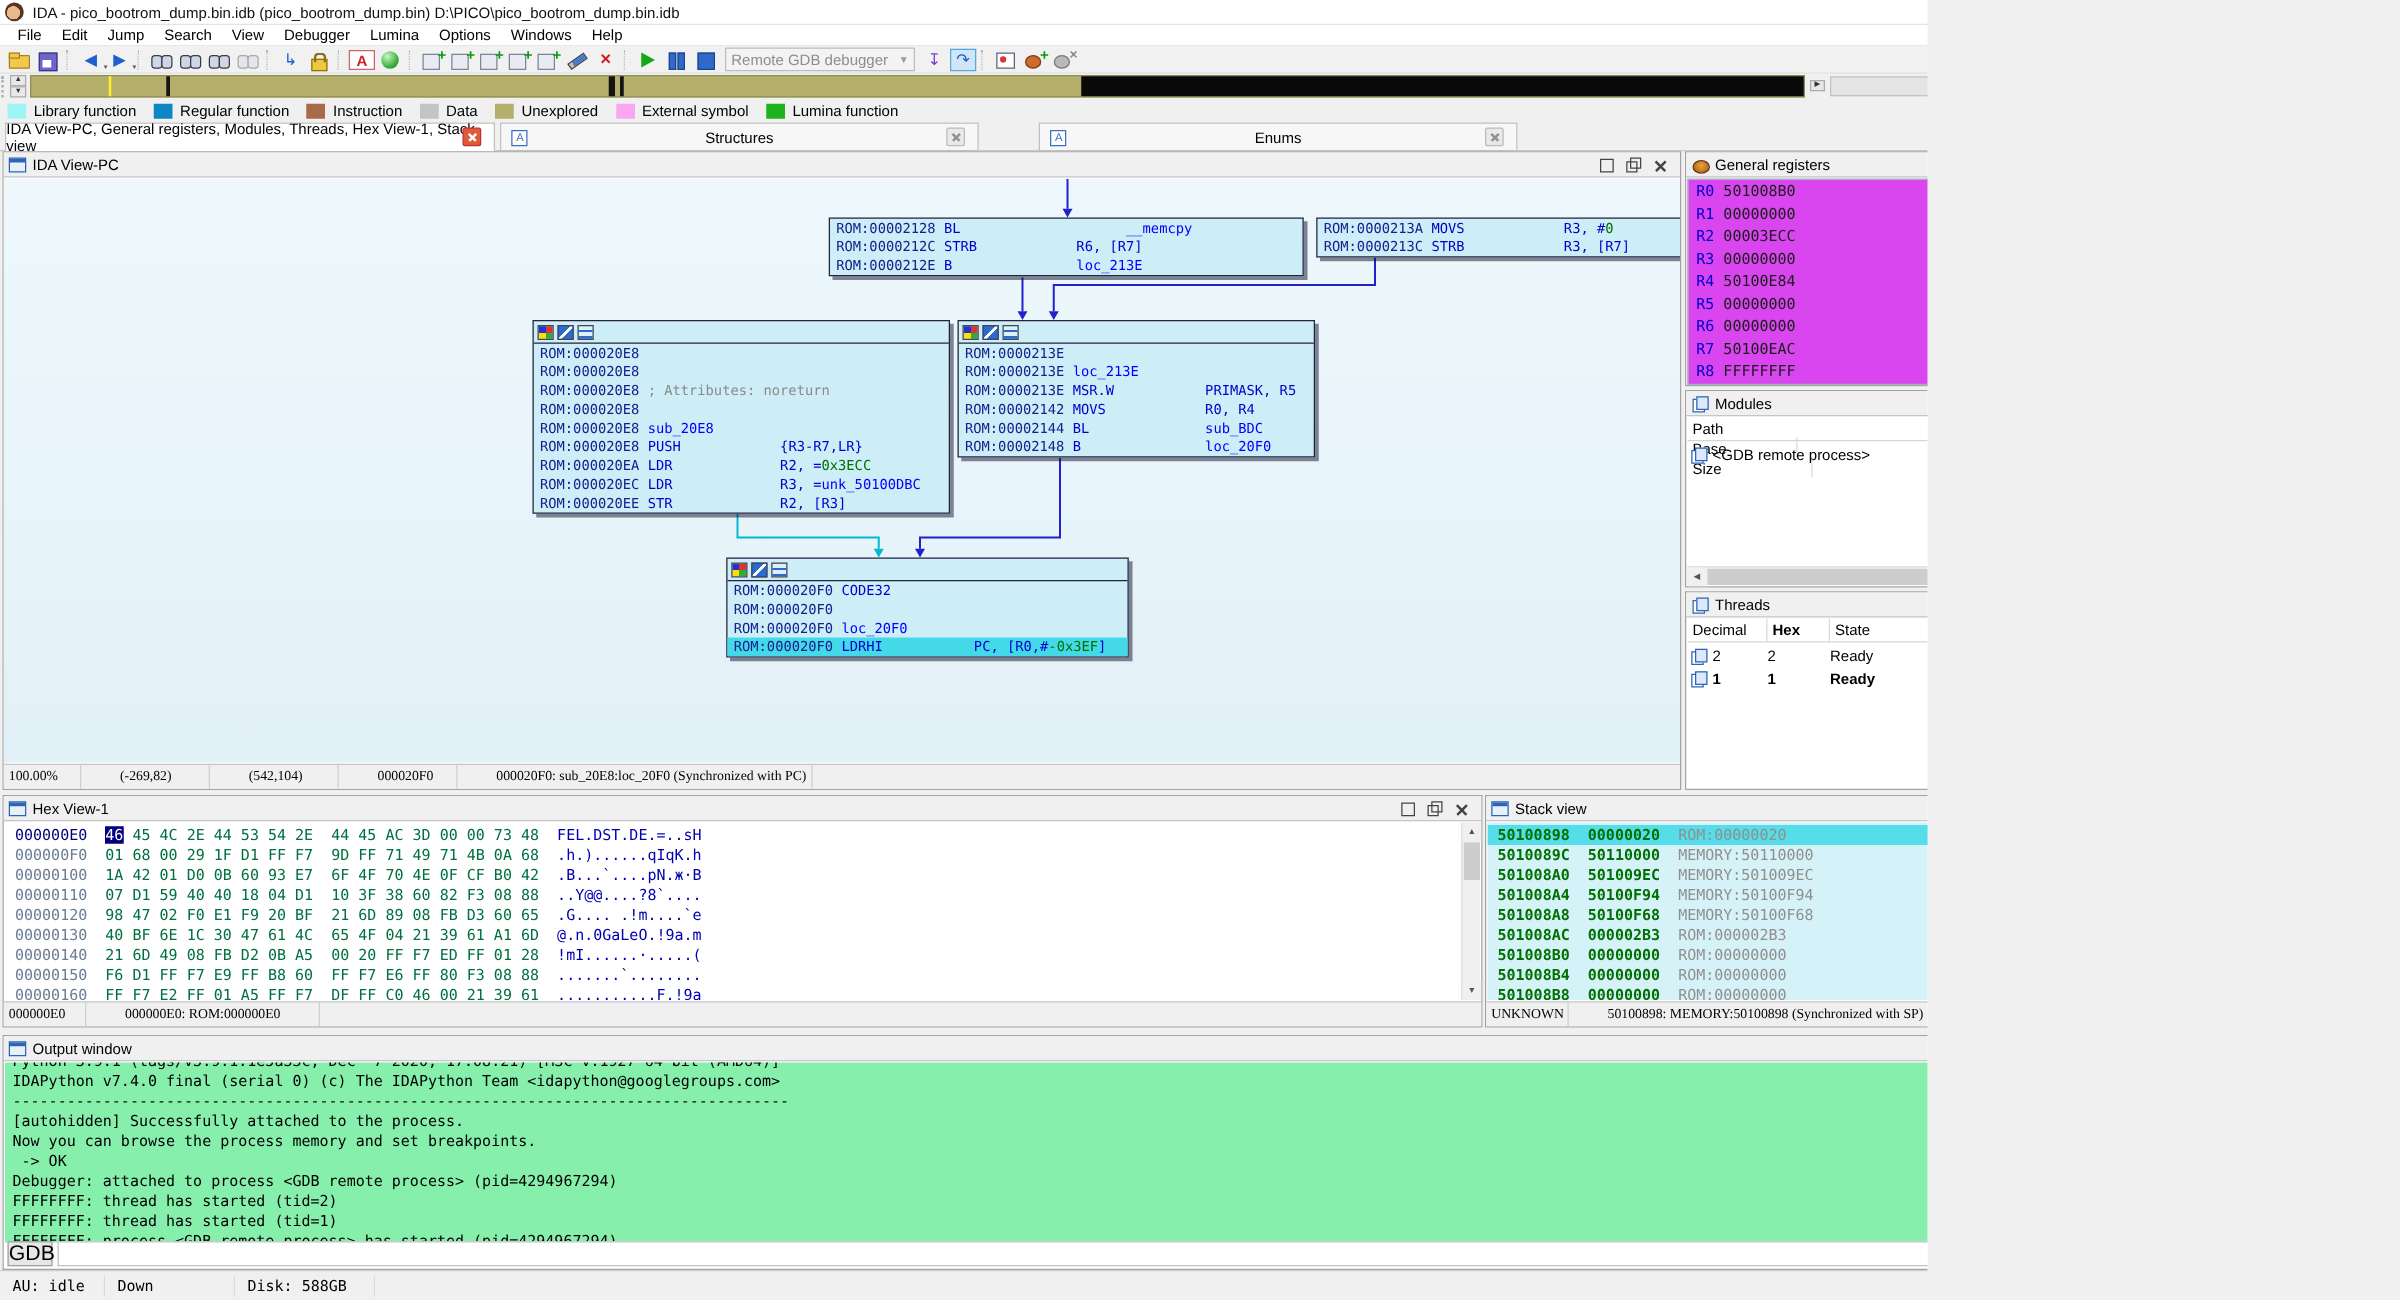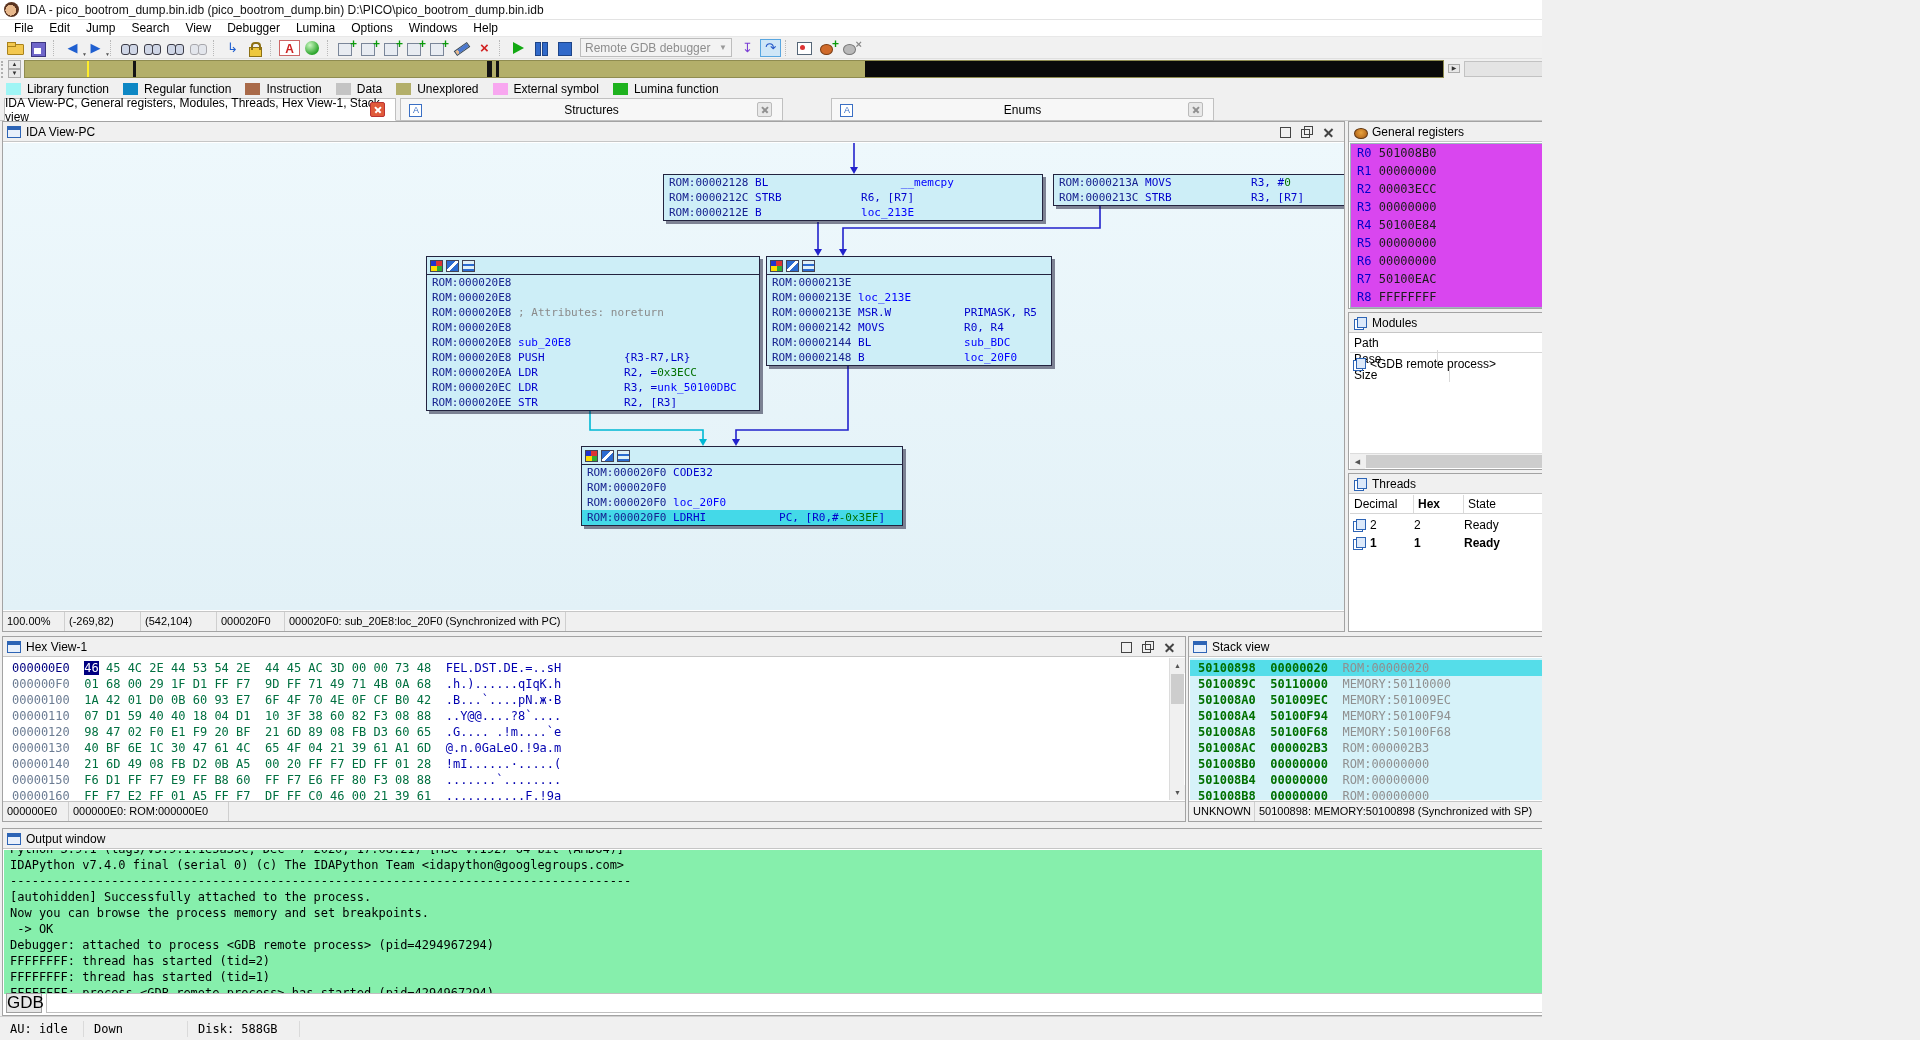--- a/index.html
+++ b/index.html
@@ -1,19 +1,19 @@
 <!DOCTYPE html>
 <html><head>
 <meta charset="utf-8">
 <style>
   html,body{margin:0;padding:0;background:#f0f0f0;}
   *{box-sizing:border-box;}
   #app{position:relative;width:1542px;height:1040px;background:#f0f0f0;overflow:hidden;
        font-family:"Liberation Sans","DejaVu Sans",sans-serif;font-size:12px;color:#000;}
-  .mono{font-family:Liberation Sans, sans-serif;}
+  .mono{font-family:Liberation Serif, serif;gap:27px;}
   .abs{position:absolute;}
   
   #titlebar{left:0;top:0;width:1920px;height:20px;background:#fff;border-bottom:1px solid #e3e3e3;}
   #app-icon{left:4px;top:2px;width:15px;height:15px;border-radius:50%;
      background:radial-gradient(circle at 45% 55%, #e8b98d 0 45%, #5a3420 46%);}
   #win-title{left:26px;top:3px;color:#111;}
   .winbtn{top:0;width:45px;height:20px;text-align:center;}
   .winbtn .bar{position:absolute;left:17px;top:10px;width:11px;height:1px;background:#333;}
   .winbtn .sq{position:absolute;left:17px;top:5px;width:10px;height:10px;border:1px solid #333;}
   .winbtn .x1,.winbtn .x2{position:absolute;left:17px;top:10px;width:12px;height:1px;background:#333;}

